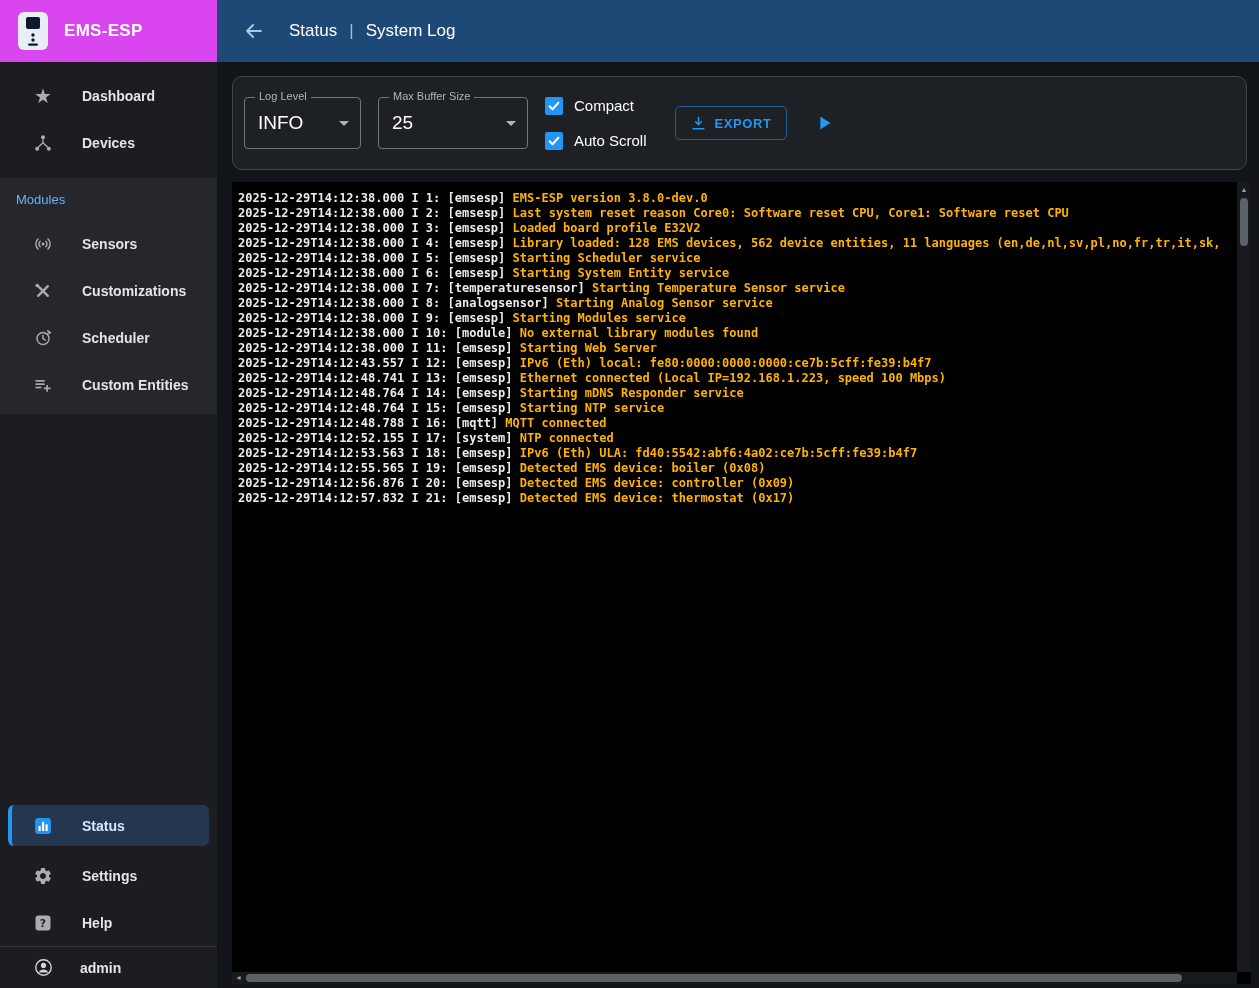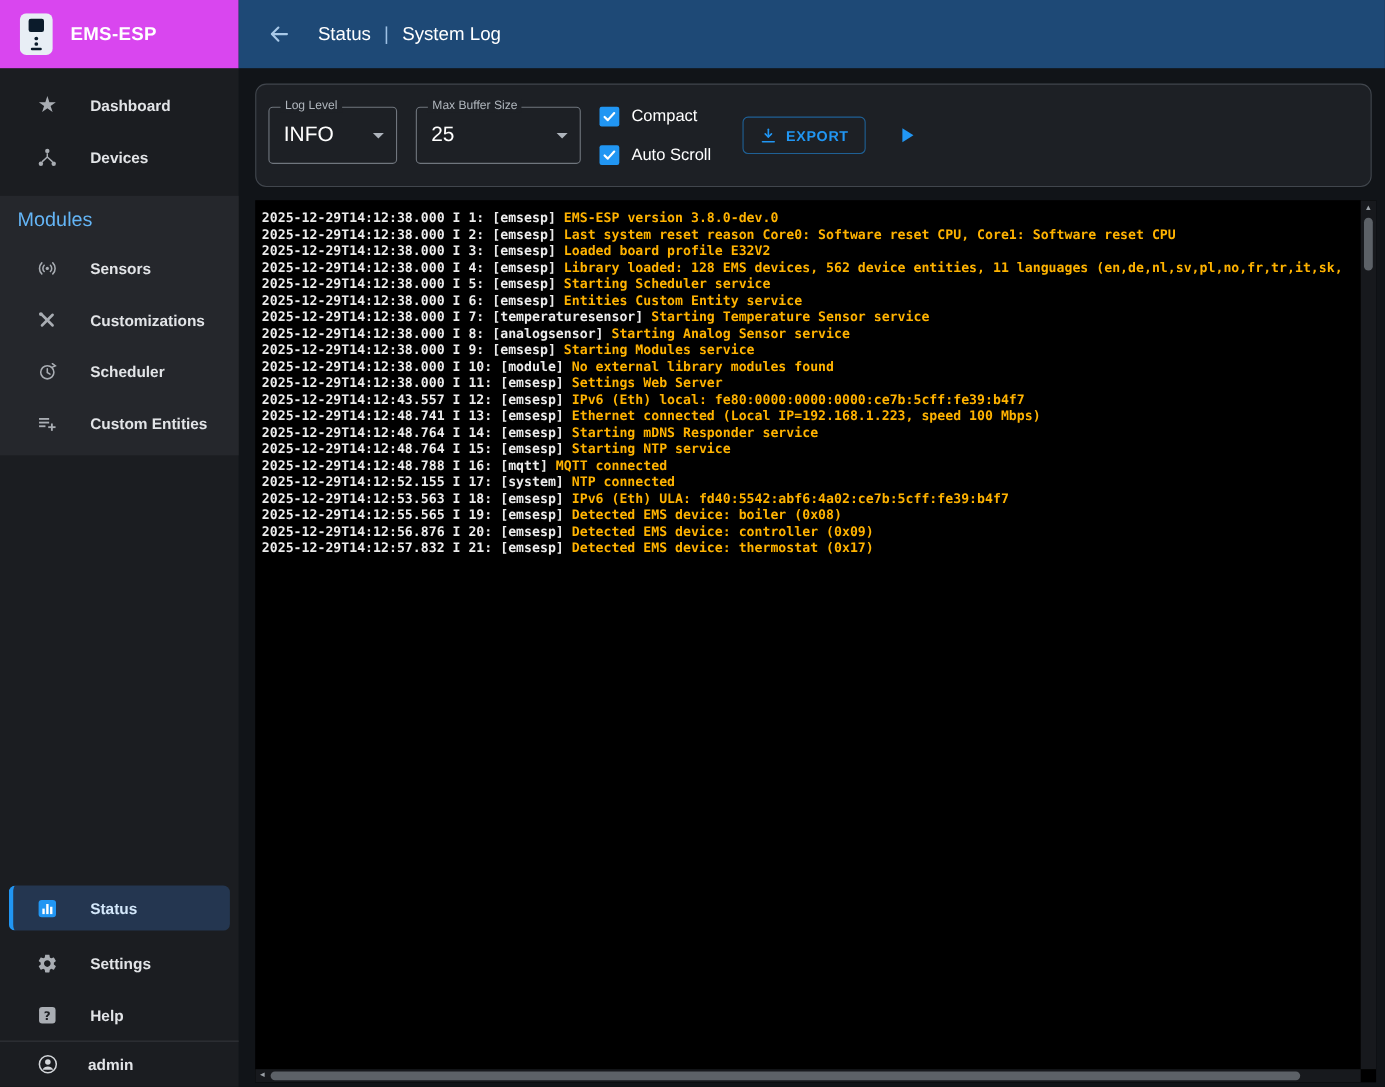--- a/index.html
+++ b/index.html
@@ -41,21 +41,21 @@
   .nav-icon {
     width: 26px; display: flex; justify-content: center; align-items: center;
     color: #a9adb3; font-size: 20px; line-height: 1;
   }
   .nav-label { color: #e2e4e7; font-size: 14px; font-weight: 700; }
   .nav-top { padding-top: 10px; }
 
   .modules-section { background: #25272c; margin-top: 12px; padding-bottom: 6px; }
   .modules-header {
     height: 42px; display: flex; align-items: center; padding-left: 16px;
-    color: #64b5f6; font-size: 18px; font-weight: 500;
+    color: #64b5f6; font-size: 13px; font-weight: 500;
   }
 
   .sidebar-bottom { position: absolute; left: 0; right: 0; bottom: 0; }
   .nav-item.selected {
     margin: 0 8px 6px 8px; height: 41px; border-radius: 6px;
     background: #243650; border-left: 4px solid #2196f3;
     padding-left: 18px;
   }
   .nav-item.selected .nav-label { color: #d4e8fb; }
   .user-row { border-top: 1px solid #33363b; height: 42px; display: flex; align-items: center; padding-left: 30px; gap: 24px; cursor: pointer; }
@@ -307,26 +307,26 @@
       </span>
     </section>
 
     <section class="console">
       <div class="log-list">
           <div class="log-line"><span class="log-meta">2025-12-29T14:12:38.000 I 1: [emsesp] </span><span class="log-msg">EMS-ESP version 3.8.0-dev.0</span></div>
           <div class="log-line"><span class="log-meta">2025-12-29T14:12:38.000 I 2: [emsesp] </span><span class="log-msg">Last system reset reason Core0: Software reset CPU, Core1: Software reset CPU</span></div>
           <div class="log-line"><span class="log-meta">2025-12-29T14:12:38.000 I 3: [emsesp] </span><span class="log-msg">Loaded board profile E32V2</span></div>
           <div class="log-line"><span class="log-meta">2025-12-29T14:12:38.000 I 4: [emsesp] </span><span class="log-msg">Library loaded: 128 EMS devices, 562 device entities, 11 languages (en,de,nl,sv,pl,no,fr,tr,it,sk,</span></div>
           <div class="log-line"><span class="log-meta">2025-12-29T14:12:38.000 I 5: [emsesp] </span><span class="log-msg">Starting Scheduler service</span></div>
-          <div class="log-line"><span class="log-meta">2025-12-29T14:12:38.000 I 6: [emsesp] </span><span class="log-msg">Entities Custom Entity service</span></div>
+          <div class="log-line"><span class="log-meta">2025-12-29T14:12:38.000 I 6: [emsesp] </span><span class="log-msg">Starting System Entity service</span></div>
           <div class="log-line"><span class="log-meta">2025-12-29T14:12:38.000 I 7: [temperaturesensor] </span><span class="log-msg">Starting Temperature Sensor service</span></div>
           <div class="log-line"><span class="log-meta">2025-12-29T14:12:38.000 I 8: [analogsensor] </span><span class="log-msg">Starting Analog Sensor service</span></div>
           <div class="log-line"><span class="log-meta">2025-12-29T14:12:38.000 I 9: [emsesp] </span><span class="log-msg">Starting Modules service</span></div>
           <div class="log-line"><span class="log-meta">2025-12-29T14:12:38.000 I 10: [module] </span><span class="log-msg">No external library modules found</span></div>
-          <div class="log-line"><span class="log-meta">2025-12-29T14:12:38.000 I 11: [emsesp] </span><span class="log-msg">Settings Web Server</span></div>
+          <div class="log-line"><span class="log-meta">2025-12-29T14:12:38.000 I 11: [emsesp] </span><span class="log-msg">Starting Web Server</span></div>
           <div class="log-line"><span class="log-meta">2025-12-29T14:12:43.557 I 12: [emsesp] </span><span class="log-msg">IPv6 (Eth) local: fe80:0000:0000:0000:ce7b:5cff:fe39:b4f7</span></div>
           <div class="log-line"><span class="log-meta">2025-12-29T14:12:48.741 I 13: [emsesp] </span><span class="log-msg">Ethernet connected (Local IP=192.168.1.223, speed 100 Mbps)</span></div>
           <div class="log-line"><span class="log-meta">2025-12-29T14:12:48.764 I 14: [emsesp] </span><span class="log-msg">Starting mDNS Responder service</span></div>
           <div class="log-line"><span class="log-meta">2025-12-29T14:12:48.764 I 15: [emsesp] </span><span class="log-msg">Starting NTP service</span></div>
           <div class="log-line"><span class="log-meta">2025-12-29T14:12:48.788 I 16: [mqtt] </span><span class="log-msg">MQTT connected</span></div>
           <div class="log-line"><span class="log-meta">2025-12-29T14:12:52.155 I 17: [system] </span><span class="log-msg">NTP connected</span></div>
           <div class="log-line"><span class="log-meta">2025-12-29T14:12:53.563 I 18: [emsesp] </span><span class="log-msg">IPv6 (Eth) ULA: fd40:5542:abf6:4a02:ce7b:5cff:fe39:b4f7</span></div>
           <div class="log-line"><span class="log-meta">2025-12-29T14:12:55.565 I 19: [emsesp] </span><span class="log-msg">Detected EMS device: boiler (0x08)</span></div>
           <div class="log-line"><span class="log-meta">2025-12-29T14:12:56.876 I 20: [emsesp] </span><span class="log-msg">Detected EMS device: controller (0x09)</span></div>
           <div class="log-line"><span class="log-meta">2025-12-29T14:12:57.832 I 21: [emsesp] </span><span class="log-msg">Detected EMS device: thermostat (0x17)</span></div>

